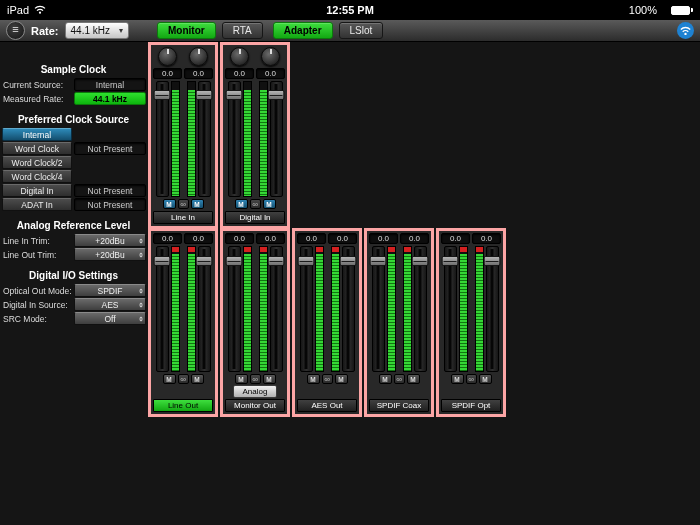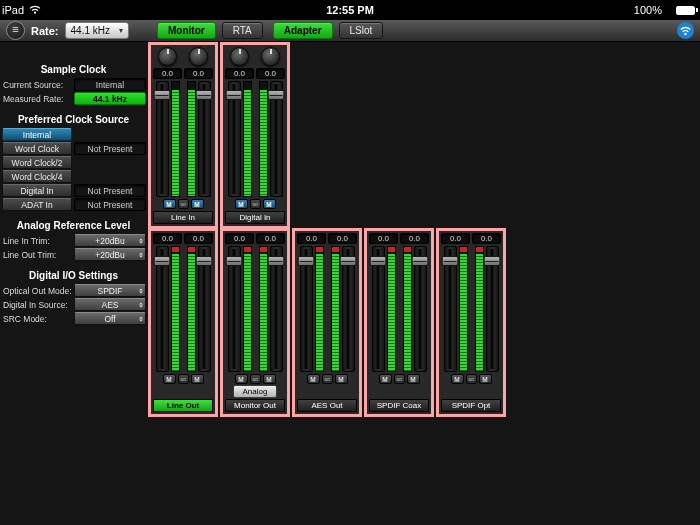--- a/index.html
+++ b/index.html
@@ -3,21 +3,21 @@
 <meta charset="utf-8">
 <style>
   html,body{margin:0;padding:0}
   body{
     width:700px;height:525px;position:relative;overflow:hidden;
     background:#151515;font-family:"Liberation Sans",sans-serif;
     -webkit-user-select:none;user-select:none;
   }
   
   .status-bar{height:20px;background:#000;color:#fff;font-size:11px;
-    display:flex;align-items:center;padding:0 2px;position:relative}
+    display:flex;align-items:center;padding:0 7px;position:relative}
   .status-left{display:flex;gap:5px;align-items:center}
   .status-time{position:absolute;left:50%;transform:translateX(-50%);font-weight:bold}
   .status-right{margin-left:auto;display:flex;gap:14px;align-items:center}
   .batt{display:inline-flex;align-items:center}
   .batt-body{width:19px;height:9px;border:1px solid #fff;border-radius:2px;background:#fff;box-sizing:border-box}
   .batt-nub{width:2px;height:4px;background:#fff;border-radius:0 1px 1px 0;margin-left:1px}
   
   .toolbar{height:21px;background:linear-gradient(#5a5a5a,#2c2c2c);
     border-bottom:1px solid #000;display:flex;align-items:center;gap:6px;padding:0 6px}
   .menu-btn{width:17px;height:17px;border-radius:50%;background:radial-gradient(circle at 40% 35%,#3f3f3f,#151515);
@@ -88,21 +88,21 @@
   .mbtn.on{background:linear-gradient(#2f84b4,#14506f);color:#fff}
   .link{width:11px;height:10px;box-sizing:border-box;display:flex;align-items:center;justify-content:center;
     background:linear-gradient(#474747,#2a2a2a);border:1px solid #000;border-radius:2px;color:#bbb;font-size:8px}
   .sub-row{height:11px;display:flex;align-items:center;justify-content:center}
   .analog-btn{height:11px;padding:0 9px;display:flex;align-items:center;justify-content:center;
     background:linear-gradient(#efefef,#b2b2b2);border:1px solid #3a3a3a;border-radius:2px;
     color:#000;font-size:8px}
   .glabel{height:11px;display:flex;align-items:center;justify-content:center;
     background:linear-gradient(#404040,#1f1f1f);border:1px solid #000;border-radius:1px;
     color:#fff;font-size:8px}
-  .glabel.active{background:linear-gradient(#3ede3e,#12a812);color:#000;font-weight:bold}
+  .glabel.active{background:linear-gradient(#3ede3e,#12a812);color:#000;font-weight:normal}
 </style>
 </head>
 <body>
 
 <div class="status-bar">
   <div class="status-left">
     <span>iPad</span>
     <span>
       <svg width="12" height="9" viewBox="0 0 12 9">
           <path d="M1 3.4 A7 7 0 0 1 11 3.4" stroke="#fff" fill="none" stroke-width="1.2"></path>

